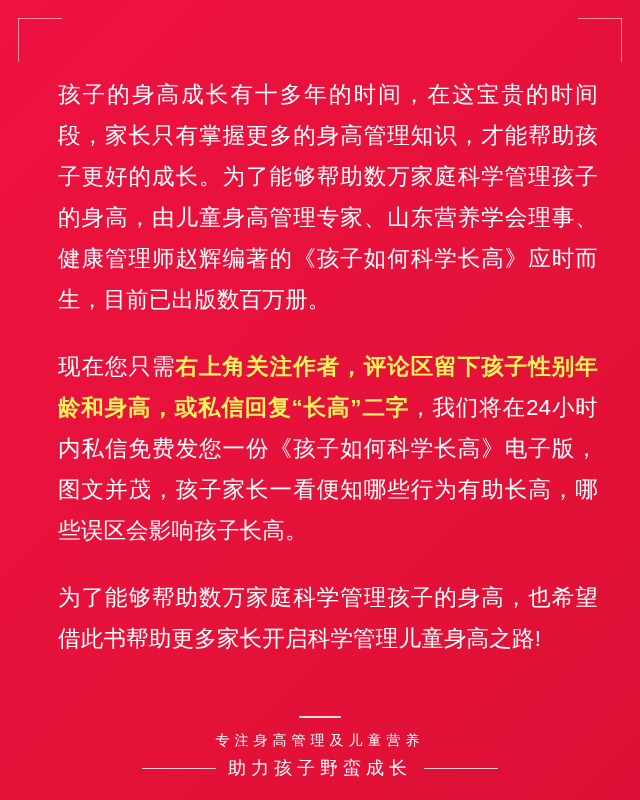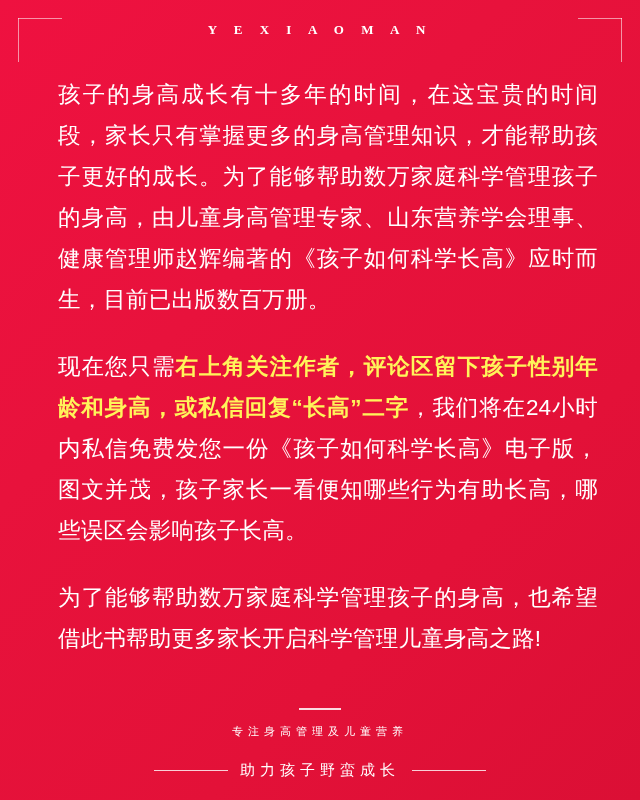--- a/index.html
+++ b/index.html
@@ -75,54 +75,53 @@
     text-align: center;
   }
   .footer-dash {
     width: 42px;
     height: 2px;
     background: rgba(255,255,255,0.85);
     margin: 0 auto 14px auto;
   }
   .footer-line {
     color: #ffffff;
-    font-size: 11px;
+    font-size: 14px;
     letter-spacing: 5px;
     font-family: "Liberation Serif", serif;
-    margin-bottom: 22px;
+    margin-bottom: 6px;
   }
   .footer-rule-wrap {
     display: flex;
     align-items: center;
     justify-content: center;
     gap: 12px;
   }
   .footer-rule {
     width: 74px;
     height: 1px;
     background: rgba(255,255,255,0.8);
   }
   .footer-line2 {
     color: #ffffff;
-    font-size: 15px;
+    font-size: 18px;
     letter-spacing: 5px;
     font-family: "Liberation Serif", serif;
   }
 </style>
 </head>
 <body>
 
 <div class="poster">
 
   <div class="frame-line fl-top-left-h"></div>
   <div class="frame-line fl-top-left-v"></div>
   <div class="frame-line fl-top-right-h"></div>
   <div class="frame-line fl-top-right-v"></div>
 
-  <div class="brand">Y E X I A O M A N</div>
 
   <div class="content">
 
     <p class="para p1">孩子的身高成长有十多年的时间，在这宝贵的时间段，家长只有掌握更多的身高管理知识，才能帮助孩子更好的成长。为了能够帮助数万家庭科学管理孩子的身高，由儿童身高管理专家、山东营养学会理事、健康管理师赵辉编著的《孩子如何科学长高》应时而生，目前已出版数百万册。</p>
 
     <p class="para p2"><span>现在您只需</span><span class="hl">右上角关注作者，评论区留下孩子性别年龄和身高，或私信回复“长高”二字</span><span>，我们将在24小时内私信免费发您一份《孩子如何科学长高》电子版，图文并茂，孩子家长一看便知哪些行为有助长高，哪些误区会影响孩子长高。</span></p>
 
     <p class="para p3">为了能够帮助数万家庭科学管理孩子的身高，也希望借此书帮助更多家长开启科学管理儿童身高之路!</p>
 
   </div>

